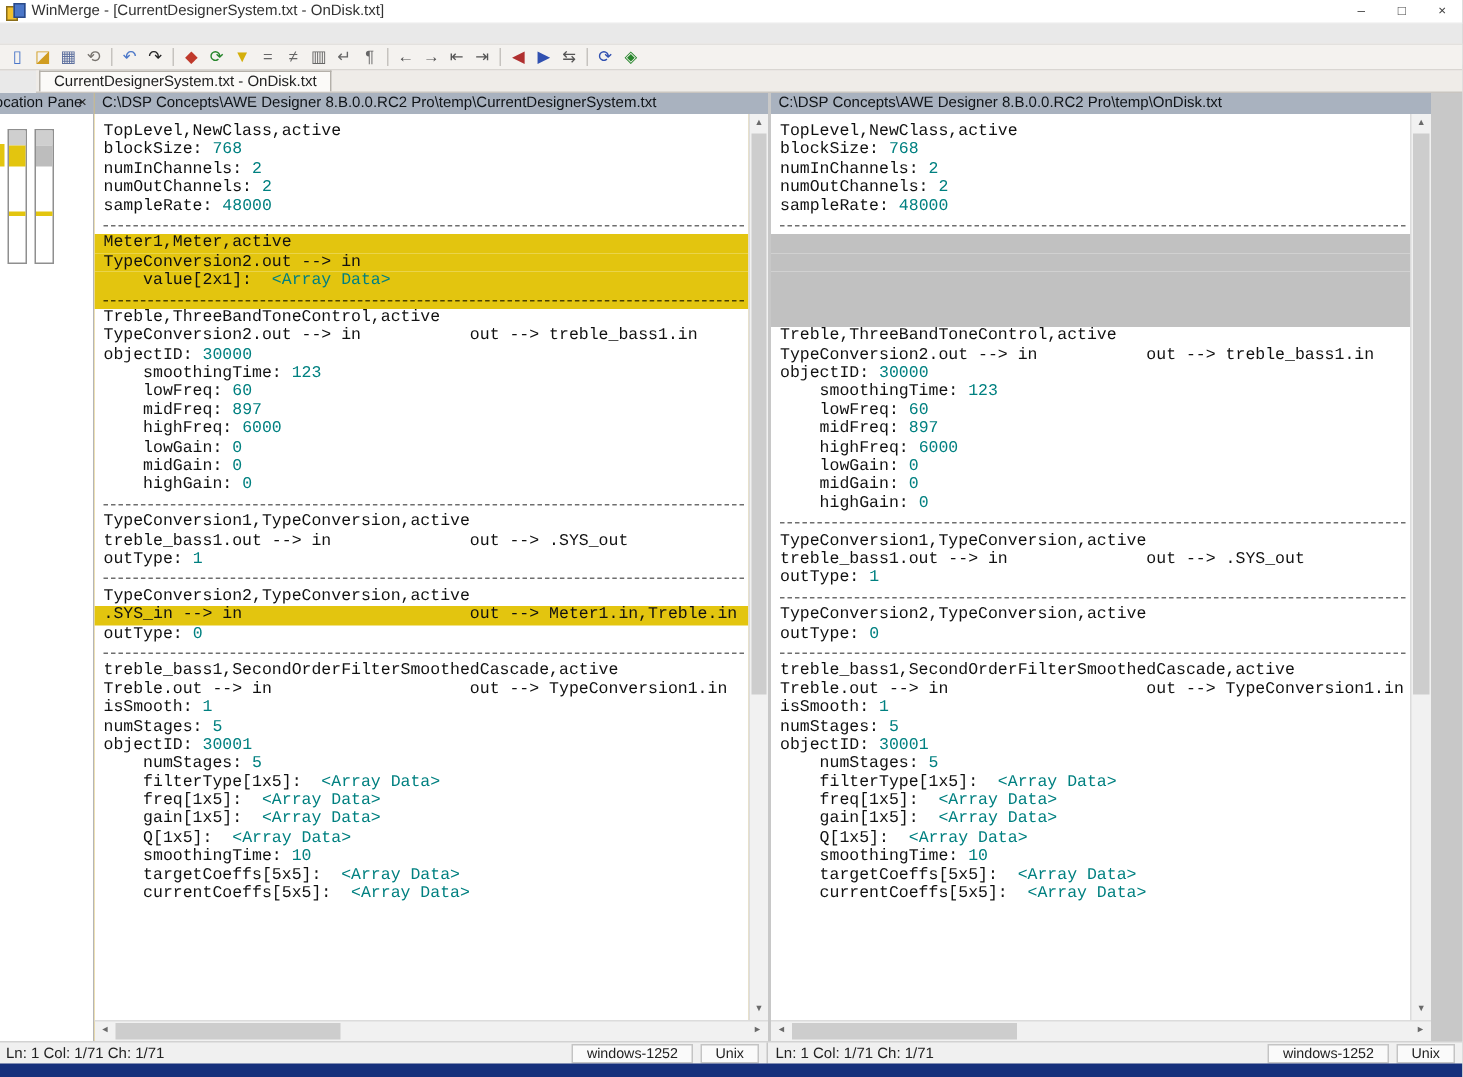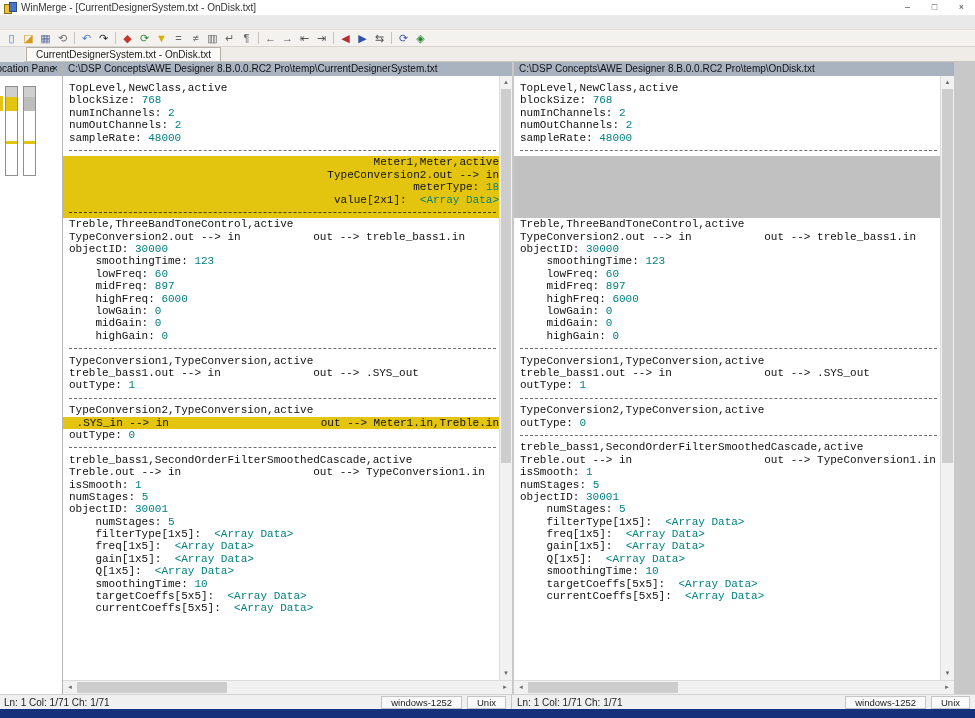--- a/index.html
+++ b/index.html
@@ -52,21 +52,21 @@
 
   
   .pane{position:absolute;top:0;height:100%;background:#eab308;}
   .pane-left{left:63px;width:449px;}
   .pane-right{left:514px;width:440px;}
   .code{position:absolute;left:0;top:14px;bottom:14px;background:#fff;overflow:hidden;
         padding-top:6px;font-family:"Liberation Mono","DejaVu Sans Mono",monospace;font-size:11px;}
   .pane-left .code{right:13px;}
   .pane-right .code{right:14px;}
   .line{height:12.4px;line-height:12.4px;white-space:pre;padding-left:6px;box-sizing:border-box;color:#111;}
-  .line.diff{background:var(--diff);text-align:right;}
+  .line.diff{background:var(--diff);}
   .line.ghost{background:var(--ghost);}
   .line .num{color:var(--num);}
   .line.sep .dash{display:block;height:0;border-top:1px dashed #6e6e6e;transform:translateY(6px);margin-right:3px;}
   .line.sep.diff .dash{border-color:#4a4000;}
   .pad{background:var(--salmon);}
 
   
   .vscroll{position:absolute;top:14px;bottom:14px;background:#f1f1f1;border-left:1px solid #dcdcdc;box-sizing:border-box;}
   .pane-left .vscroll{right:0;width:13px;}
   .pane-right .vscroll{right:0;width:14px;}
@@ -182,21 +182,20 @@
       <div class="pane-header">C:\DSP Concepts\AWE Designer 8.B.0.0.RC2 Pro\temp\CurrentDesignerSystem.txt</div>
       <div class="code">
           <div class="line">TopLevel,NewClass,active</div>
           <div class="line">blockSize: <span class="num">768</span></div>
           <div class="line">numInChannels: <span class="num">2</span></div>
           <div class="line">numOutChannels: <span class="num">2</span></div>
           <div class="line">sampleRate: <span class="num">48000</span></div>
           <div class="line sep"><span class="dash"></span></div>
           <div class="line diff">Meter1,Meter,active</div>
           <div class="line diff">TypeConversion2.out --&gt; in</div>
-          <div class="line diff">    meterType: <span class="num">18</span></div>
           <div class="line diff">    value[2x1]:  <span class="num">&lt;Array Data&gt;</span></div>
           <div class="line diff sep"><span class="dash"></span></div>
           <div class="line">Treble,ThreeBandToneControl,active</div>
           <div class="line">TypeConversion2.out --&gt; in           out --&gt; treble_bass1.in</div>
           <div class="line">objectID: <span class="num">30000</span></div>
           <div class="line">    smoothingTime: <span class="num">123</span></div>
           <div class="line">    lowFreq: <span class="num">60</span></div>
           <div class="line">    midFreq: <span class="num">897</span></div>
           <div class="line">    highFreq: <span class="num">6000</span></div>
           <div class="line">    lowGain: <span class="num">0</span></div>

